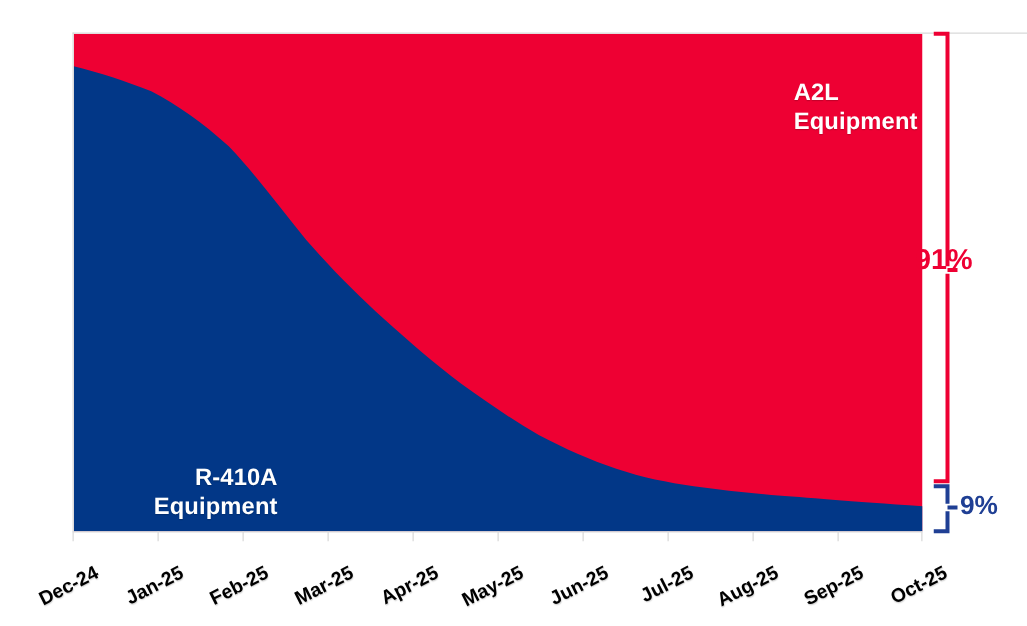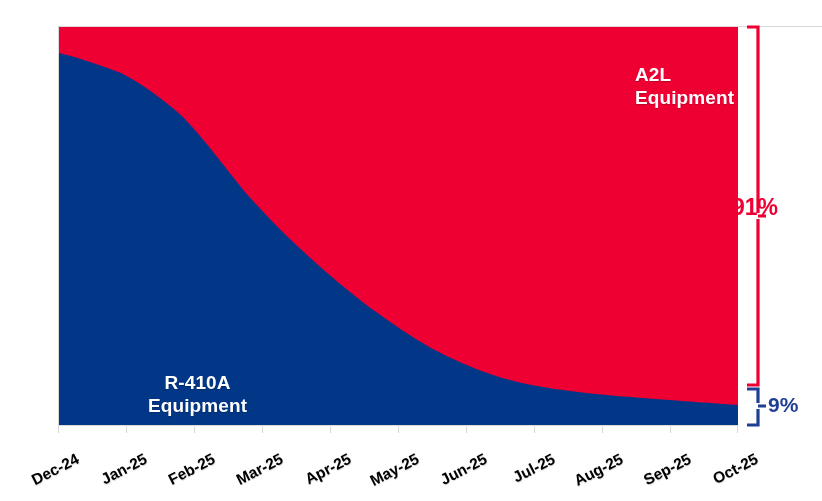--- a/index.html
+++ b/index.html
@@ -53,23 +53,23 @@
     letter-spacing: .1px;
     white-space: pre-line;
     text-shadow: 0 1px 1px rgba(0,0,0,.20);
   }
   #label-a2l {
     left: 576px;
     top: 36px;
     text-align: left;
   }
   #label-r410a {
-    left: 89px;
+    left: 64px;
     top: 344px;
-    text-align: center;
+    text-align: right;
   }
 
   
   .axis-line {
     position: absolute;
     left: 58px;
     top: 425px;
     width: 680px;
     height: 1px;
     background: #d9d9d9;

